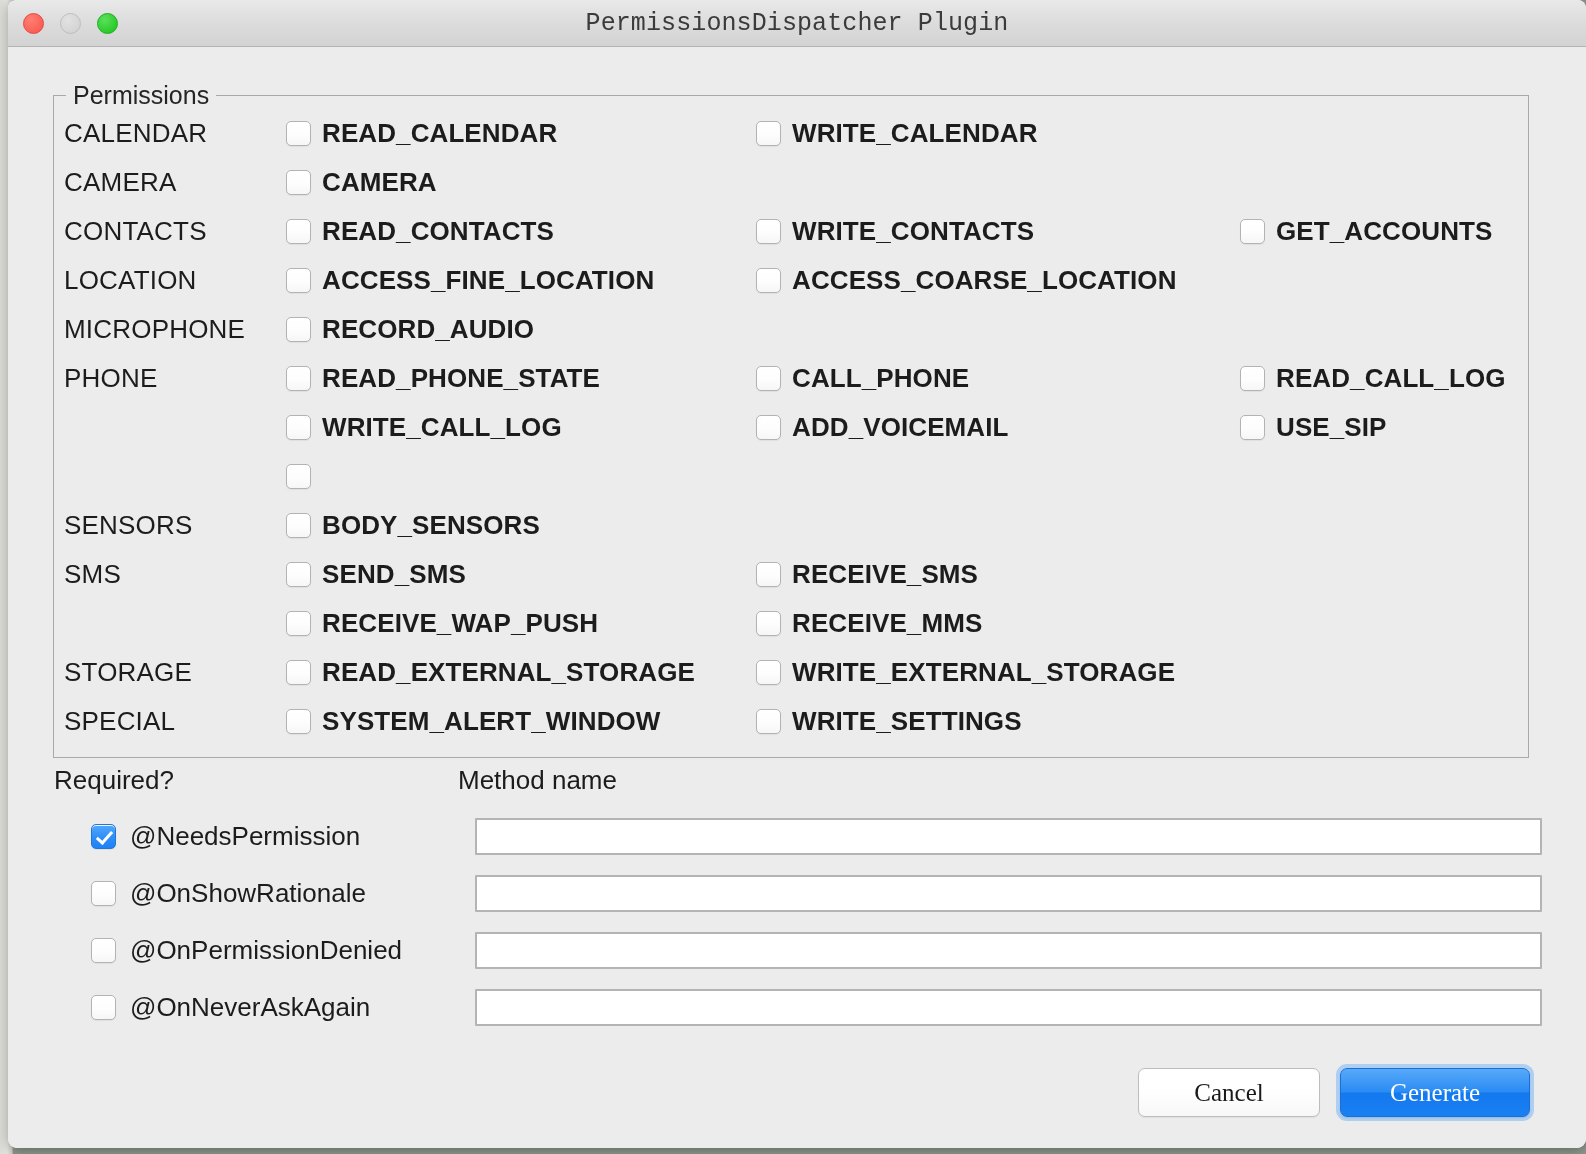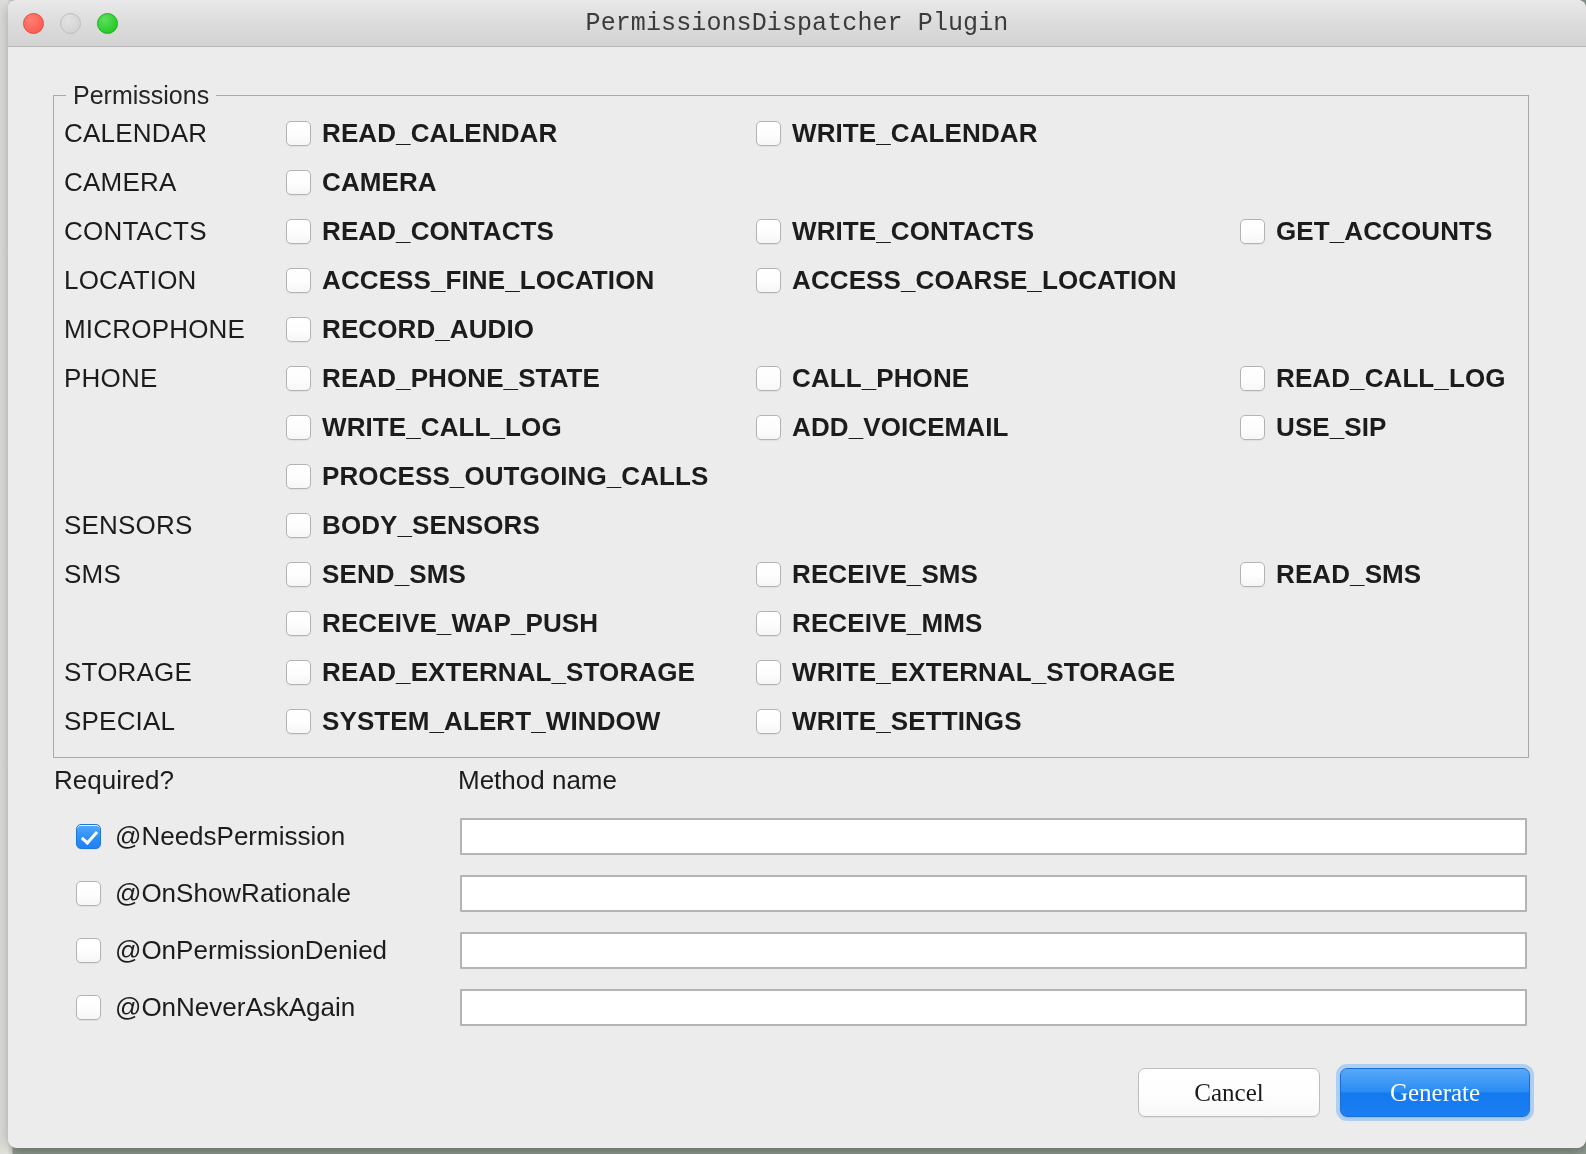--- a/index.html
+++ b/index.html
@@ -172,20 +172,21 @@
   .form-rows {
     position: absolute;
     left: 0; top: 43px;
     width: 100%;
   }
   .form-row {
     position: relative;
     height: 57px;
     display: flex;
     align-items: center;
+    margin-left: 15px;
   }
   .ann-cell {
     position: absolute;
     left: 68px;
     display: flex;
     align-items: center;
     gap: 14px;
   }
   .ann-label {
     font-size: 26px;
@@ -343,21 +344,20 @@
           </div>
           <div class="cell c3">
             <span class="cbox"></span>
             <span class="cell-label">USE_SIP</span>
           </div>
         </div>
         <div class="perm-row">
           <div class="group-label"></div>
           <div class="cell c1">
             <span class="cbox"></span>
-            <span class="cell-label">PROCESS_OUTGOING_CALLS</span>
           </div>
           <div class="cell c2"></div>
           <div class="cell c3"></div>
         </div>
         <div class="perm-row">
           <div class="group-label">SENSORS</div>
           <div class="cell c1">
             <span class="cbox"></span>
             <span class="cell-label">BODY_SENSORS</span>
           </div>
@@ -366,24 +366,20 @@
         </div>
         <div class="perm-row">
           <div class="group-label">SMS</div>
           <div class="cell c1">
             <span class="cbox"></span>
             <span class="cell-label">SEND_SMS</span>
           </div>
           <div class="cell c2">
             <span class="cbox"></span>
             <span class="cell-label">RECEIVE_SMS</span>
-          </div>
-          <div class="cell c3">
-            <span class="cbox"></span>
-            <span class="cell-label">READ_SMS</span>
           </div>
         </div>
         <div class="perm-row">
           <div class="group-label"></div>
           <div class="cell c1">
             <span class="cbox"></span>
             <span class="cell-label">RECEIVE_WAP_PUSH</span>
           </div>
           <div class="cell c2">
             <span class="cbox"></span>

